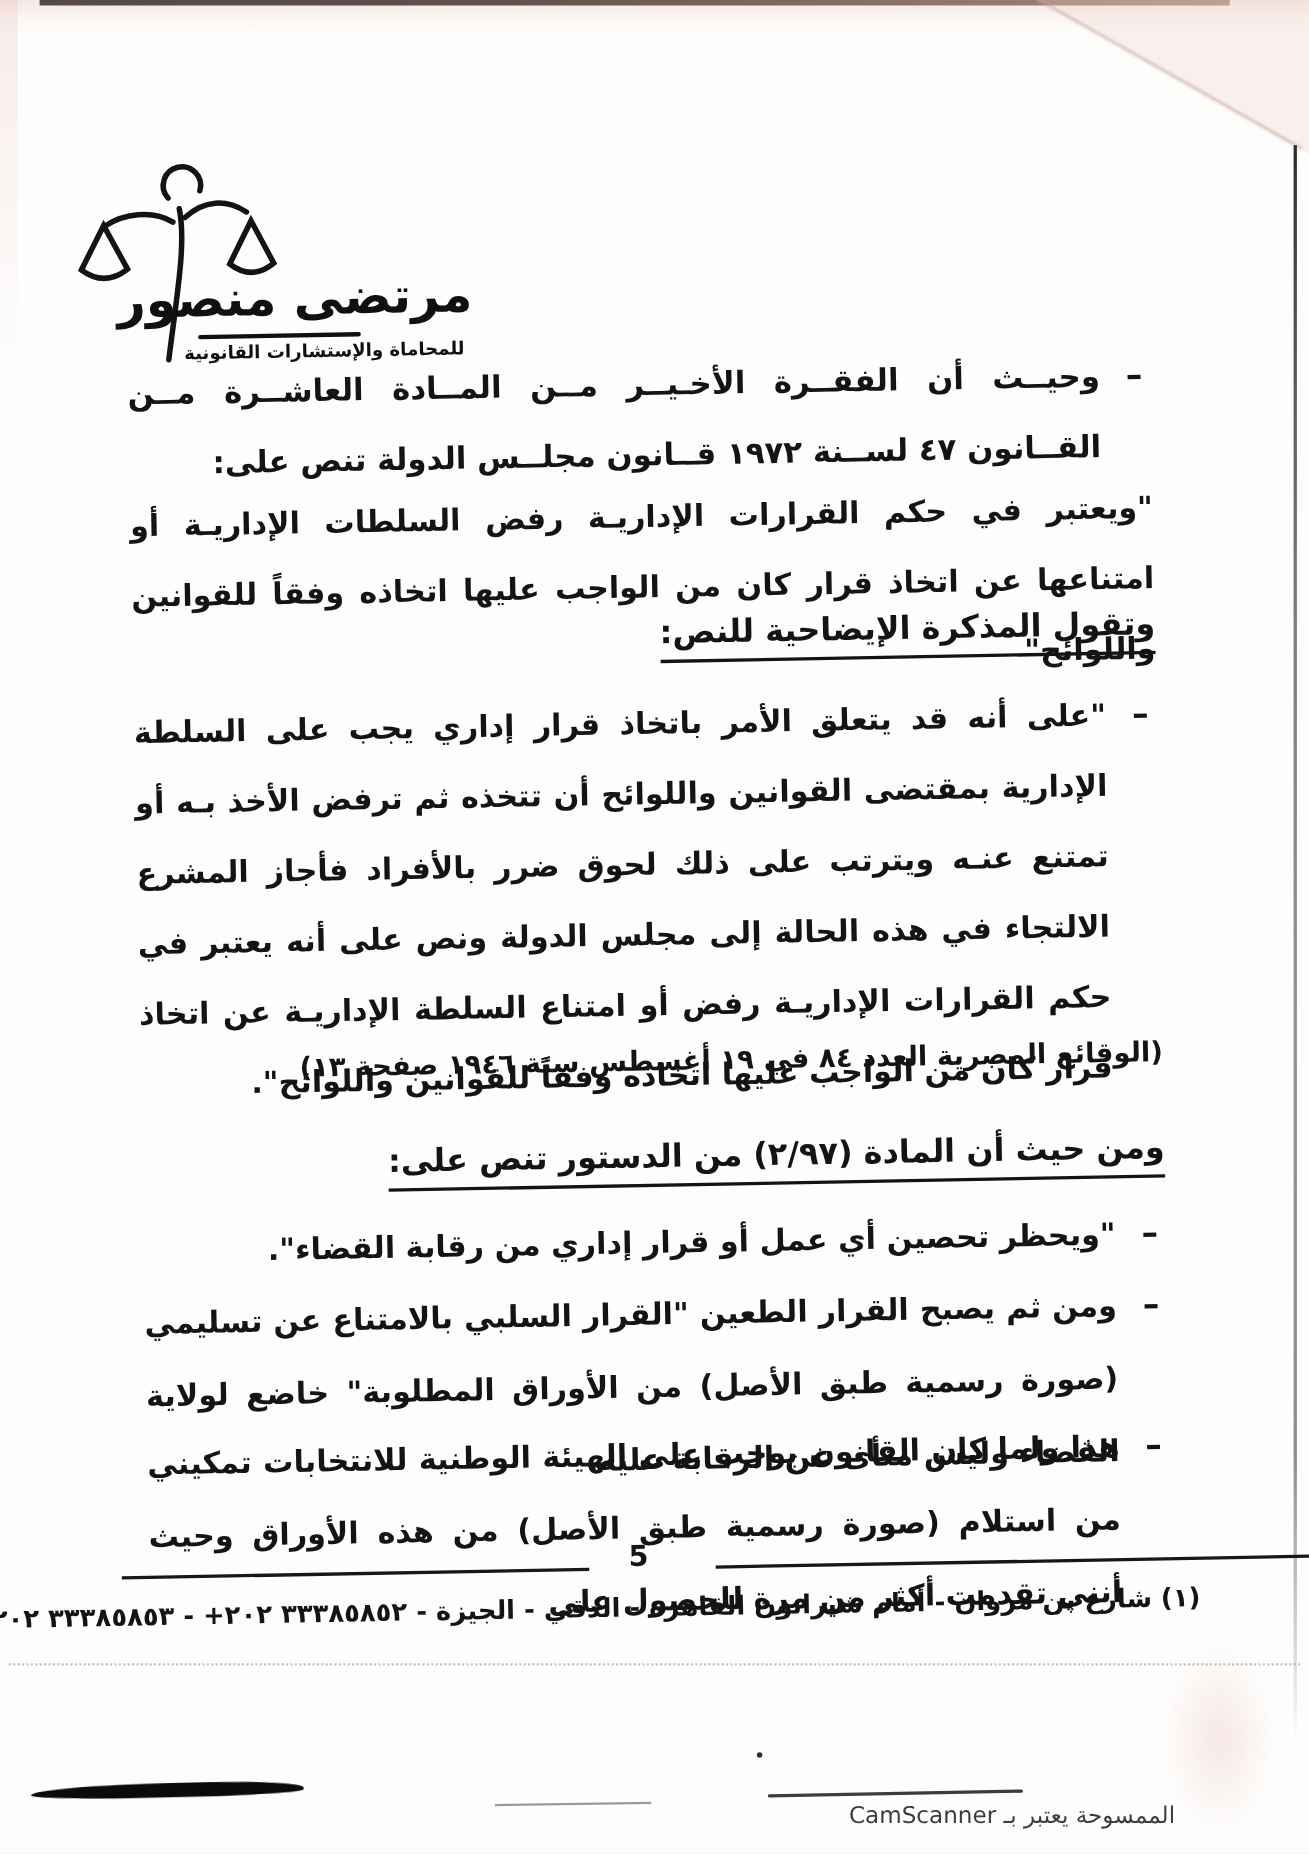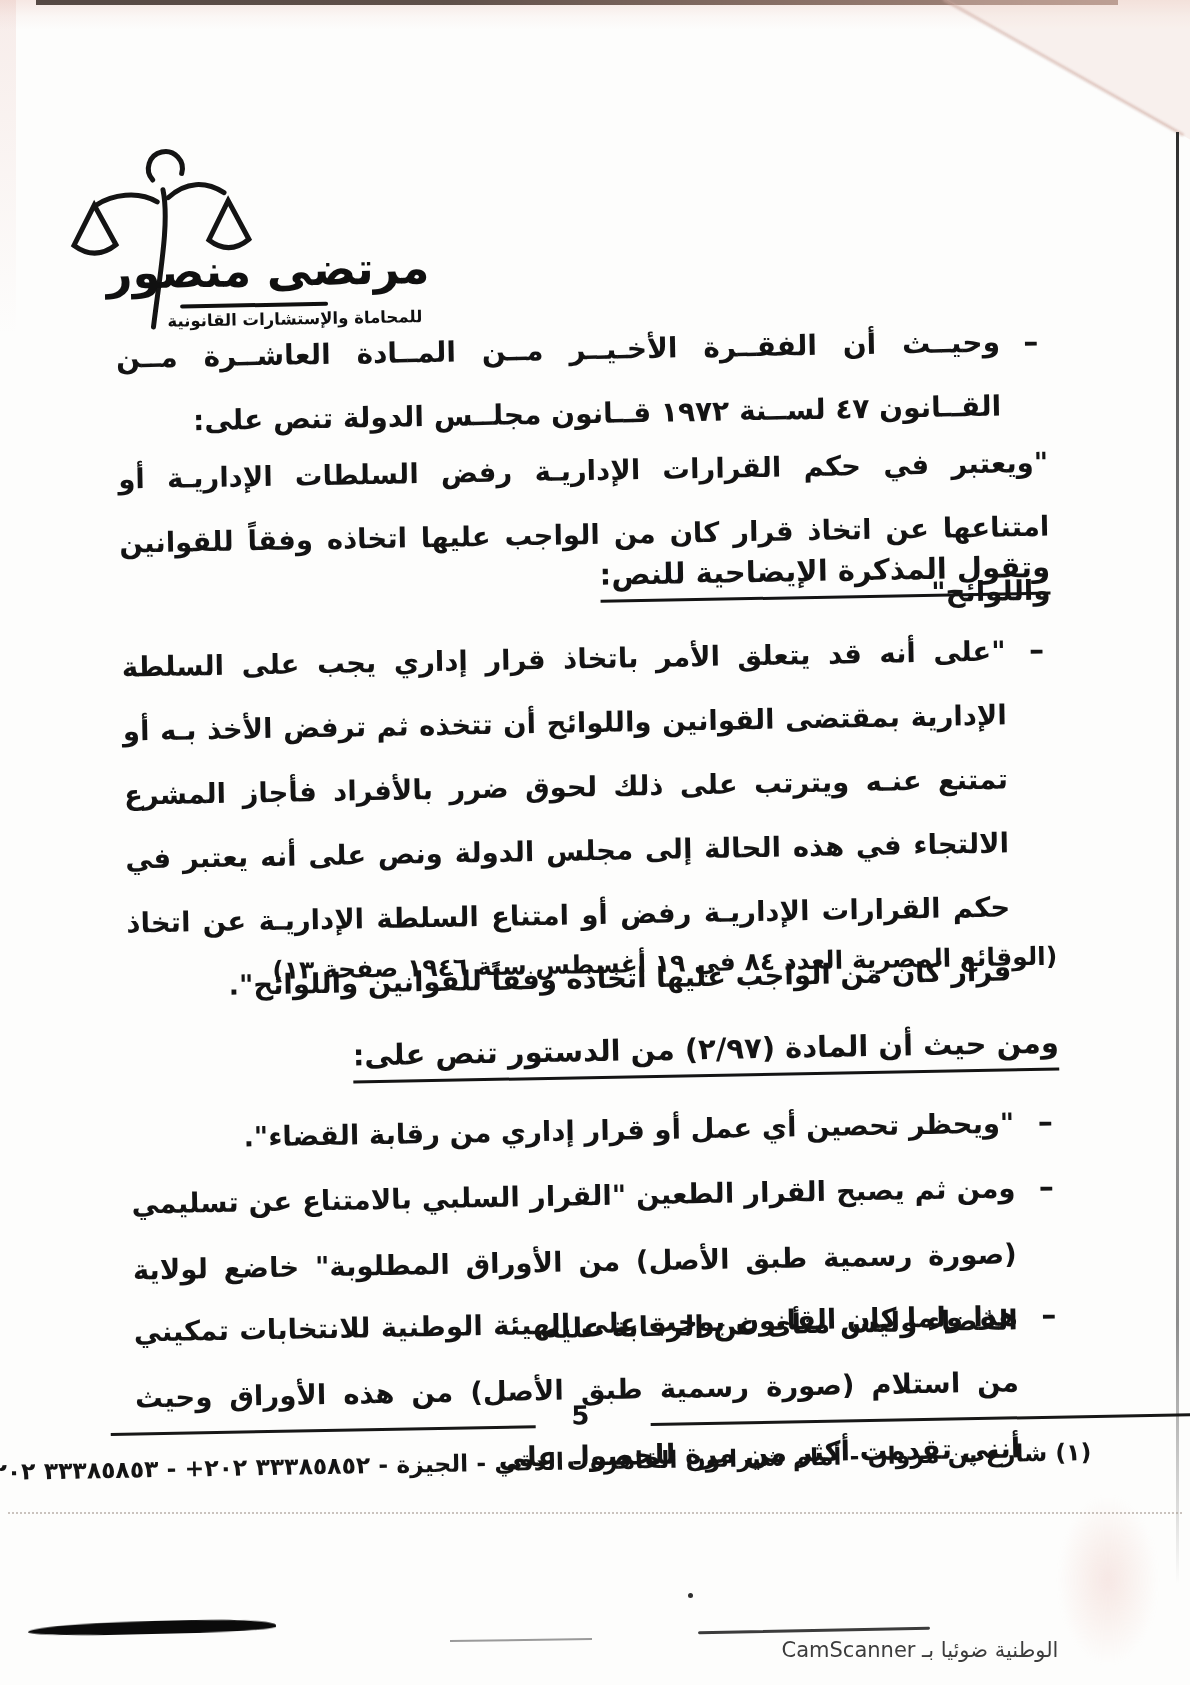--- a/index.html
+++ b/index.html
@@ -141,15 +141,15 @@
   </div>
 
   <div class="dotline"></div>
 
 
   <div class="smudge"></div>
   <div class="line-a"></div>
   <div class="line-b"></div>
   <div class="dot-b"></div>
 
-  <div class="cam">الوطنية ضوئيا بـ CamScanner</div>
+  <div class="cam">الممسوحة يعتبر بـ CamScanner</div>
 
 </div>
 
 </body></html>

